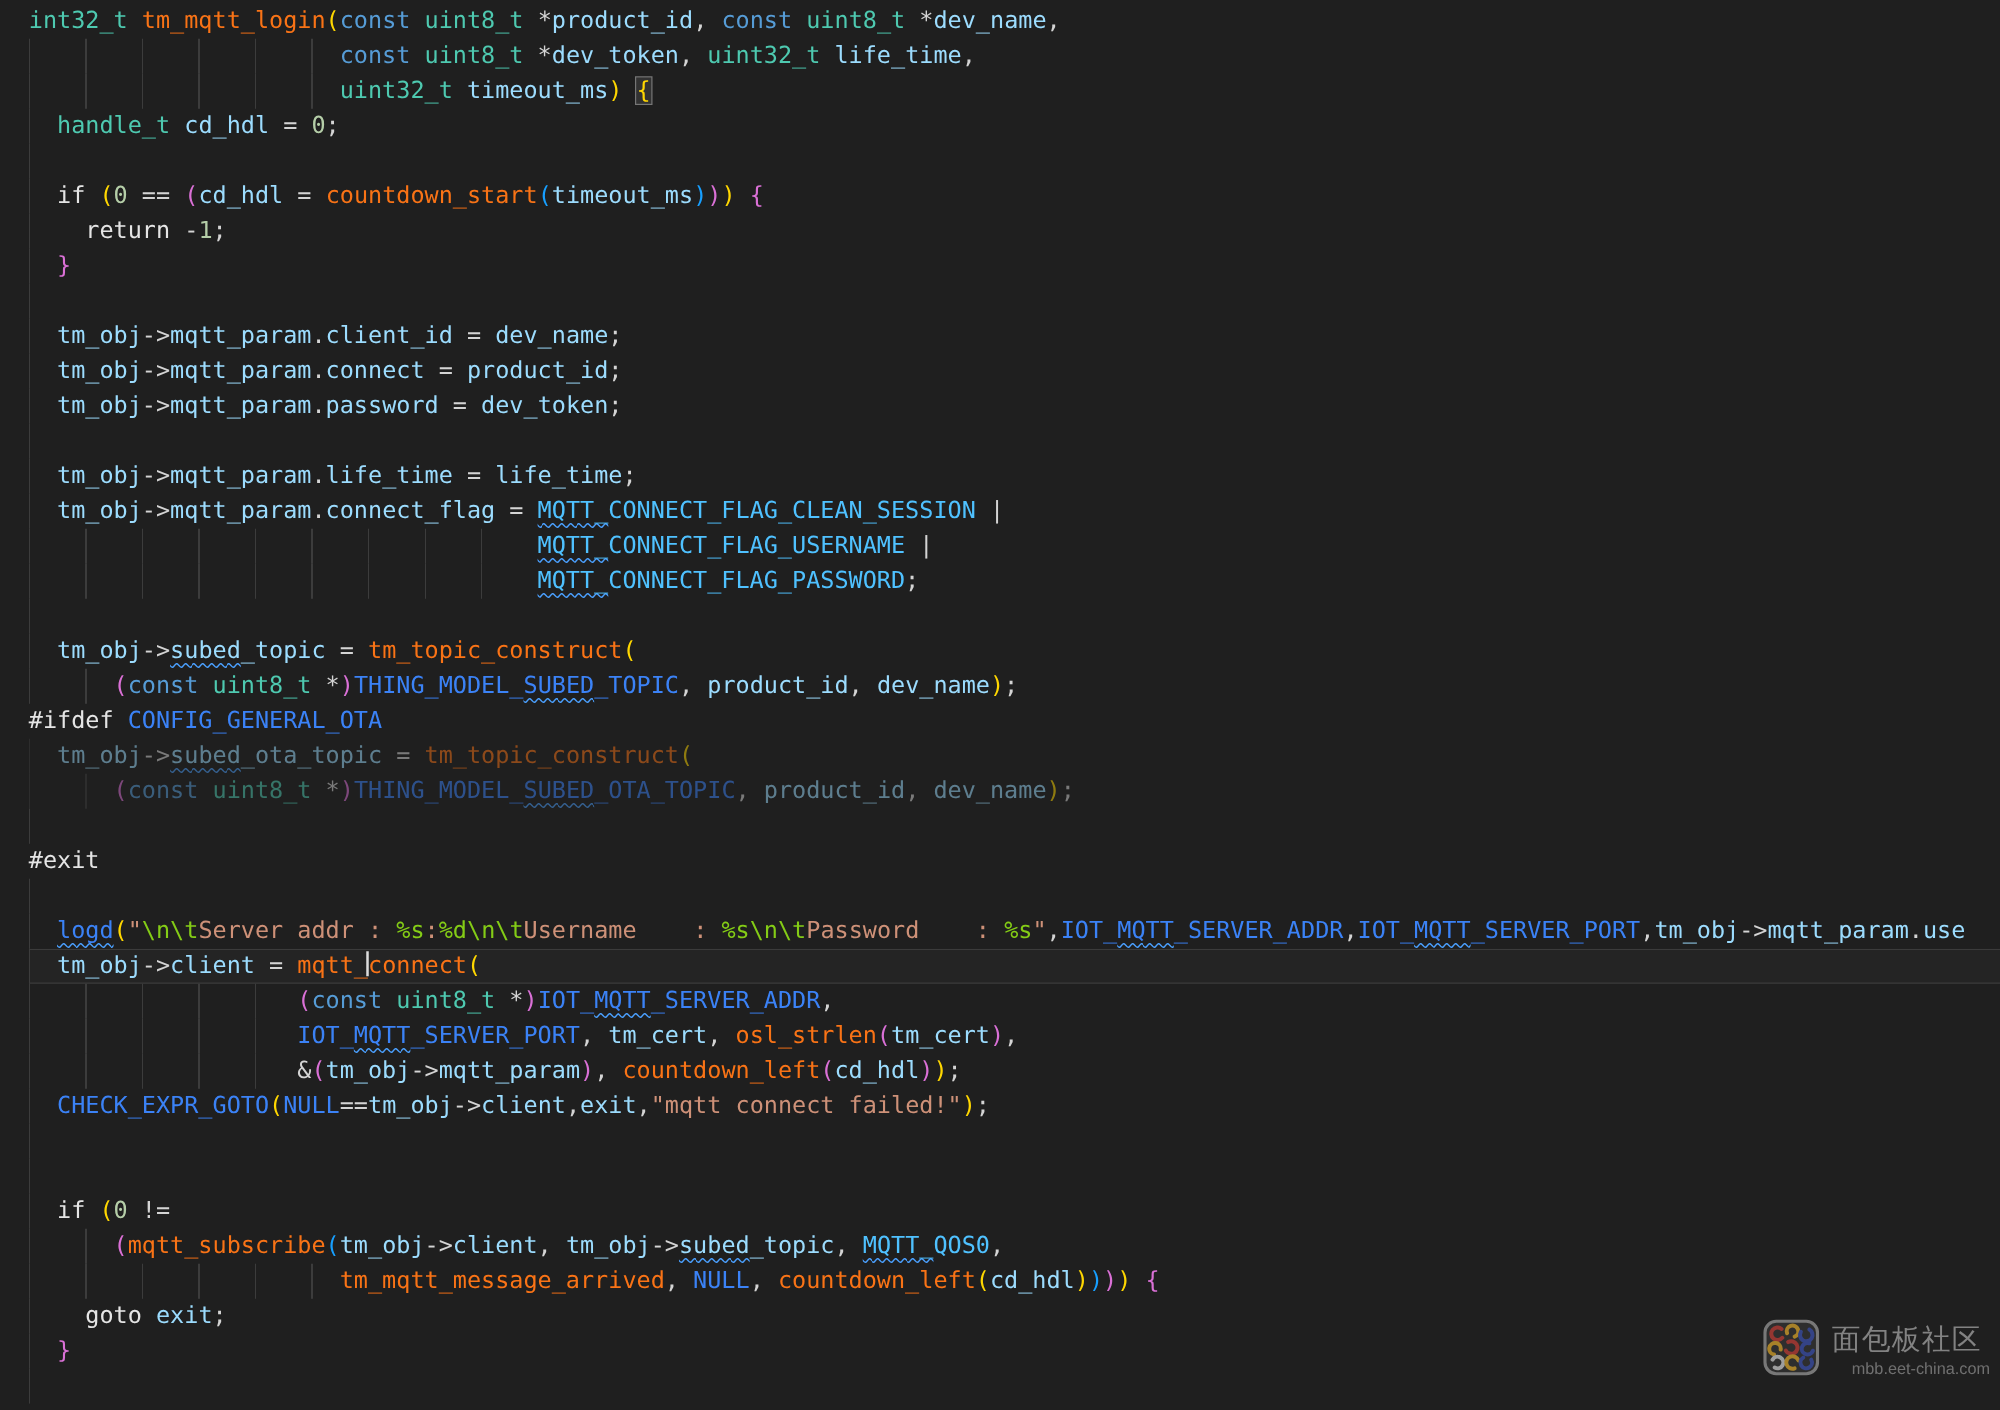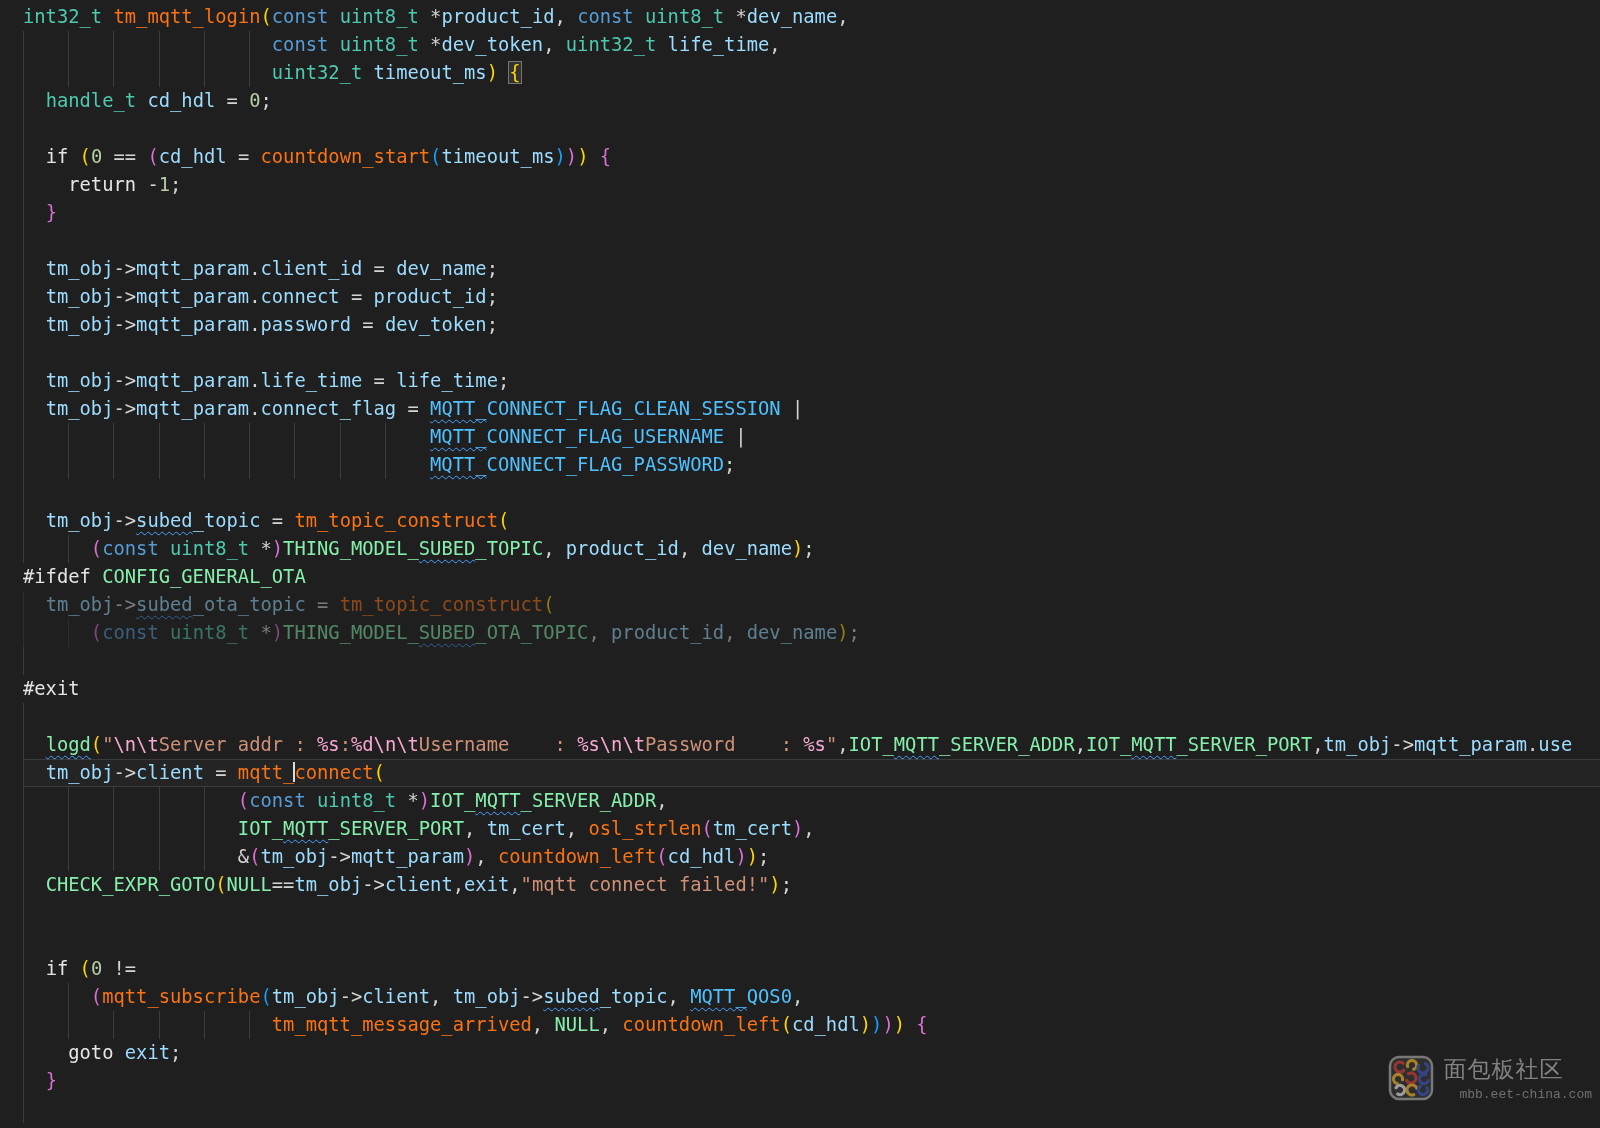--- a/index.html
+++ b/index.html
@@ -21,37 +21,37 @@
     background-image:repeating-linear-gradient(to right,#3c3c3c 0,#3c3c3c 1px,transparent 1px,transparent 4ch);
   }
   .pl{color:#d4d4d4}
   .kw{color:#569cd6}
   .ctrl{color:#e5e5e5}
   .type{color:#4ec9b0}
   .fn{color:#f97316}
   .var{color:#9cdcfe}
   .num{color:#b5cea8}
   .str{color:#ce9178}
-  .esc{color:#f9a8d4}
-  .macro{color:#86efac}
+  .esc{color:#84cc16}
+  .macro{color:#3b82f6}
   .enum{color:#4fc1ff}
   .b1{color:#ffd700}
   .b2{color:#da70d6}
   .b3{color:#179fff}
   .sq{
     text-decoration-line:underline;text-decoration-style:wavy;
     text-decoration-color:#4aa0ff;text-decoration-thickness:1px;
     text-underline-offset:4px;text-decoration-skip-ink:none;
   }
   .match{outline:1px solid #767676;background:rgba(118,118,118,.22);}
   .cursor{display:inline-block;width:2px;height:20px;margin:0 -1px;background:#dcdcdc;vertical-align:-3px;}
   .watermark{
     position:absolute;right:8px;bottom:22px;
     display:flex;align-items:center;gap:9px;opacity:.8;
-    font-family:Liberation Mono, monospace;
+    font-family:Liberation Sans, sans-serif;
   }
   .wm-text{display:flex;flex-direction:column;line-height:1.1;}
   .wm-title{font-size:23px;color:#9b9b9b;letter-spacing:1px;}
   .wm-url{font-size:13px;color:#848484;margin-top:3px;margin-left:16px;}
 </style>
 </head>
 <body>
 
 <div class="code">
     <div class="line"><span class="type">int32_t</span><span class="pl"> </span><span class="fn">tm_mqtt_login</span><span class="b1">(</span><span class="kw">const</span><span class="pl"> </span><span class="type">uint8_t</span><span class="pl"> </span><span class="pl">*</span><span class="var">product_id</span><span class="pl">, </span><span class="kw">const</span><span class="pl"> </span><span class="type">uint8_t</span><span class="pl"> </span><span class="pl">*</span><span class="var">dev_name</span><span class="pl">,</span></div>

